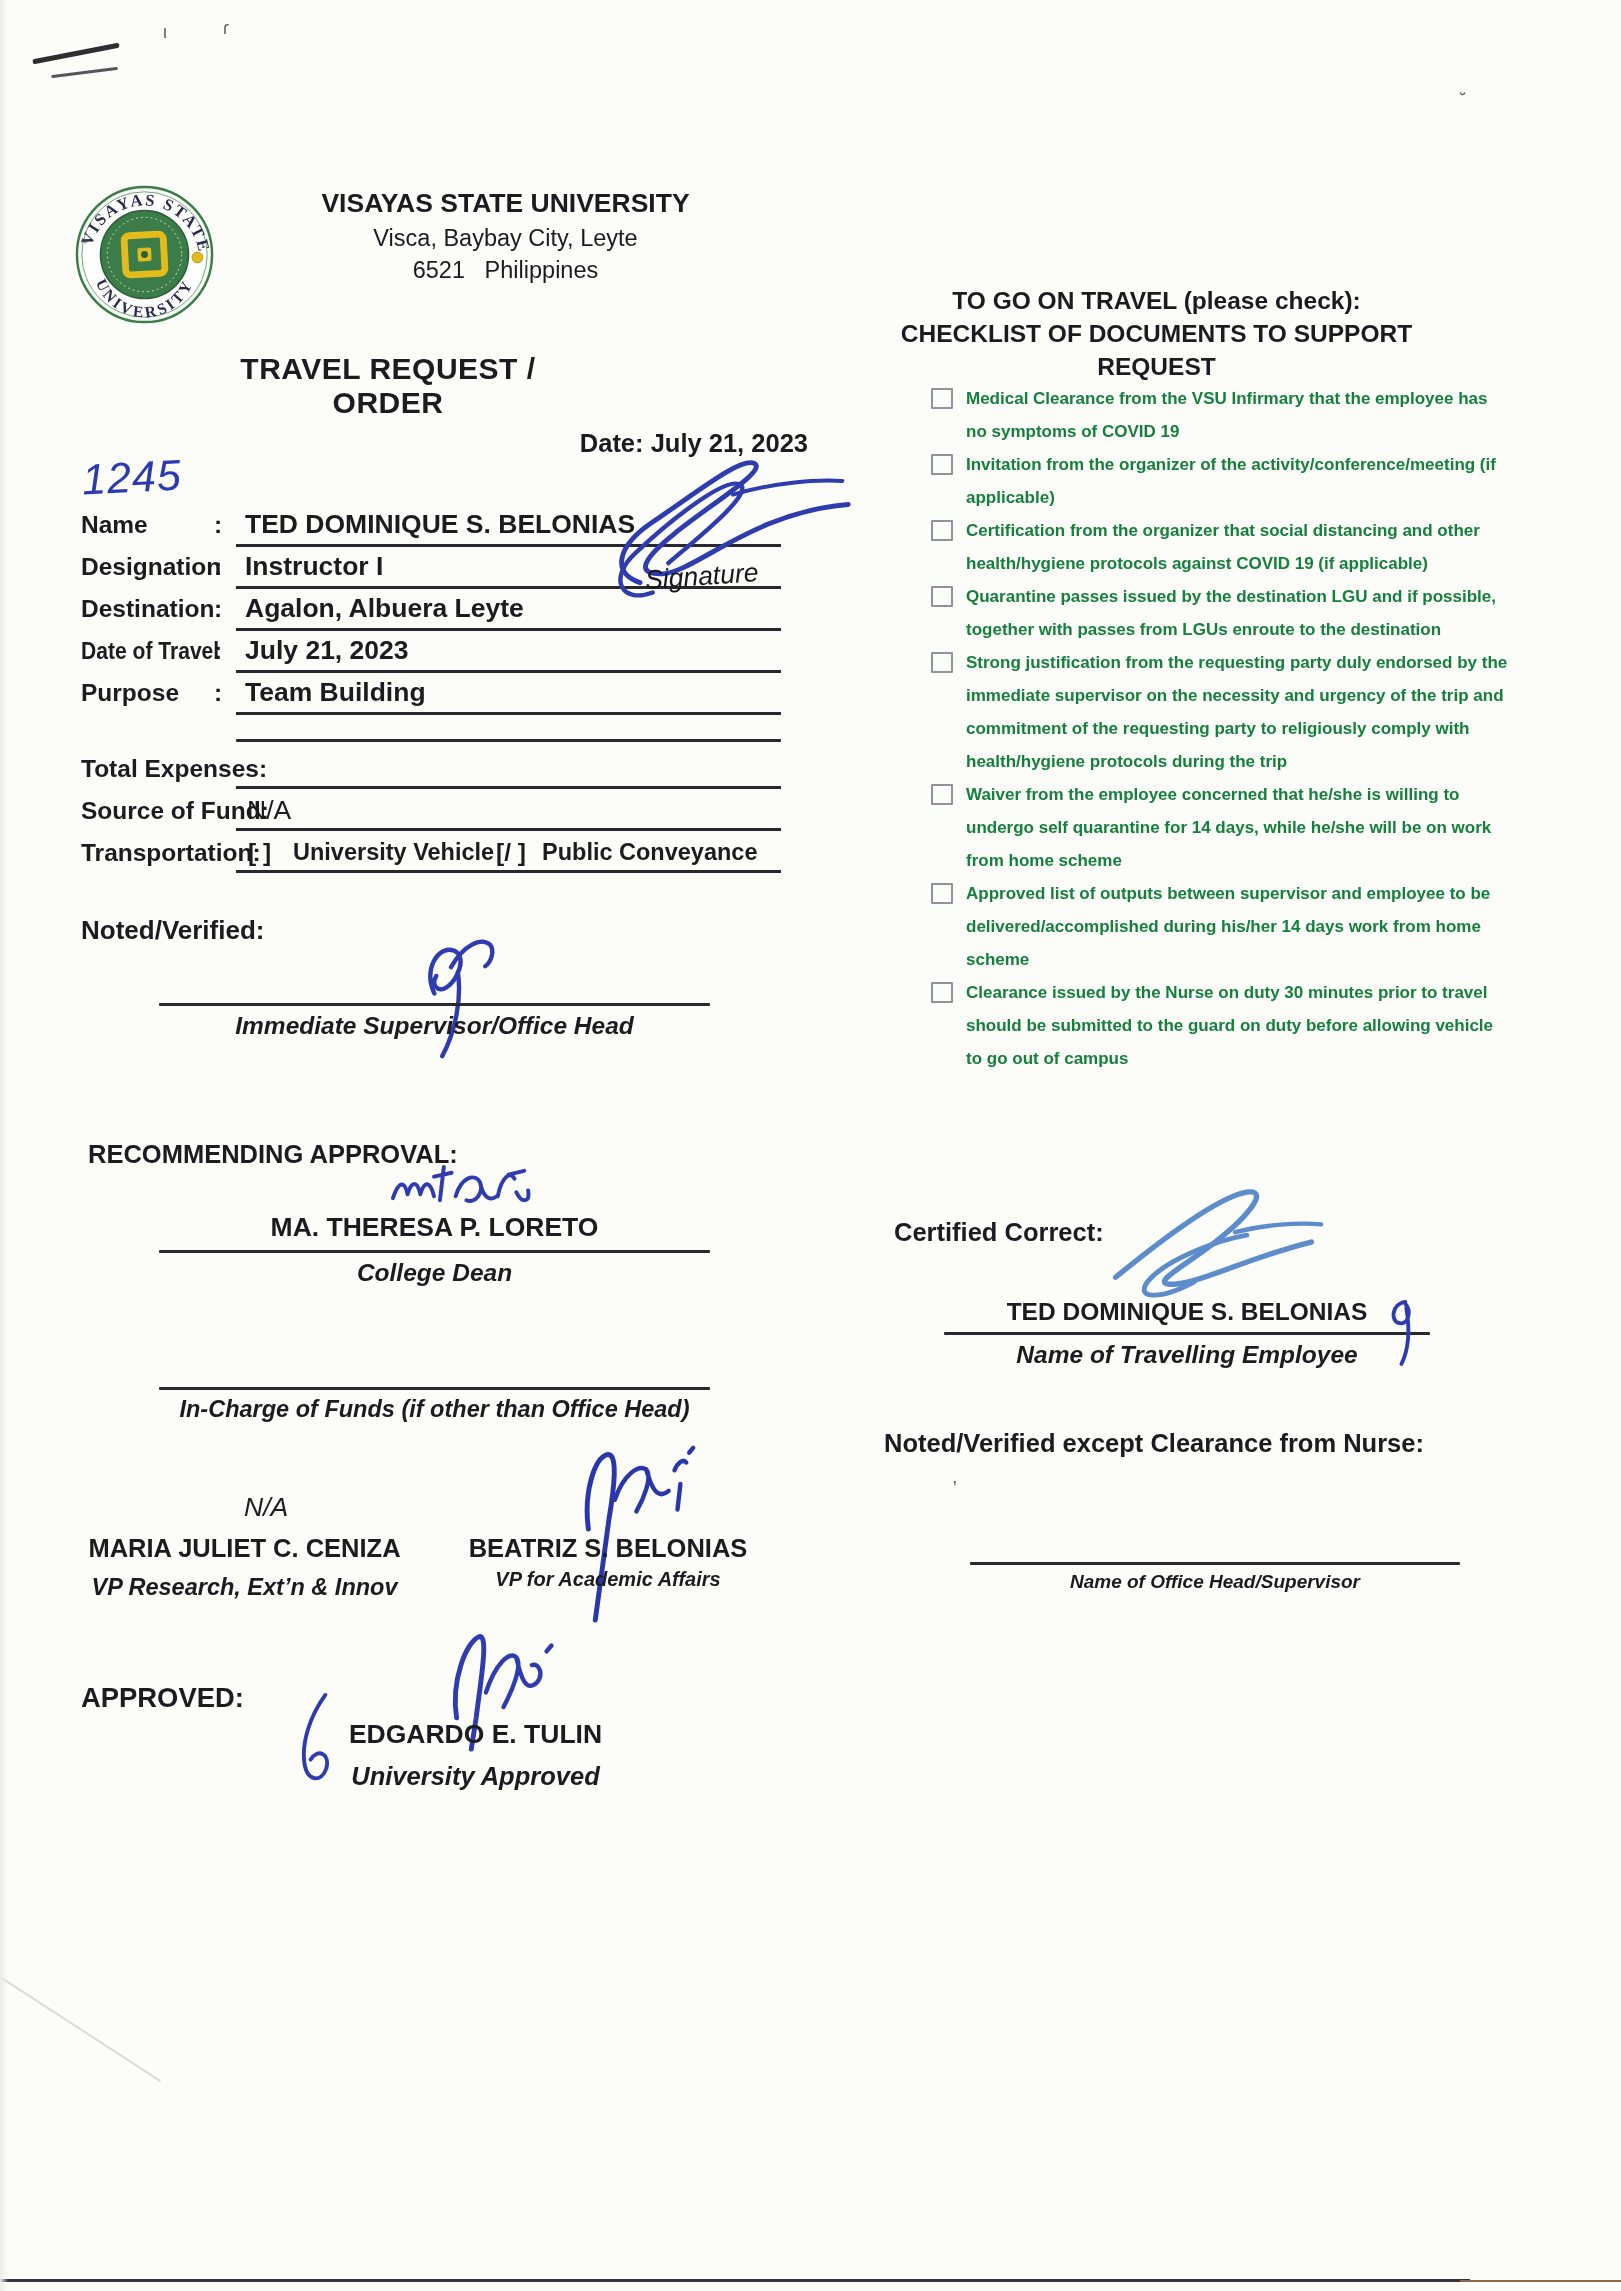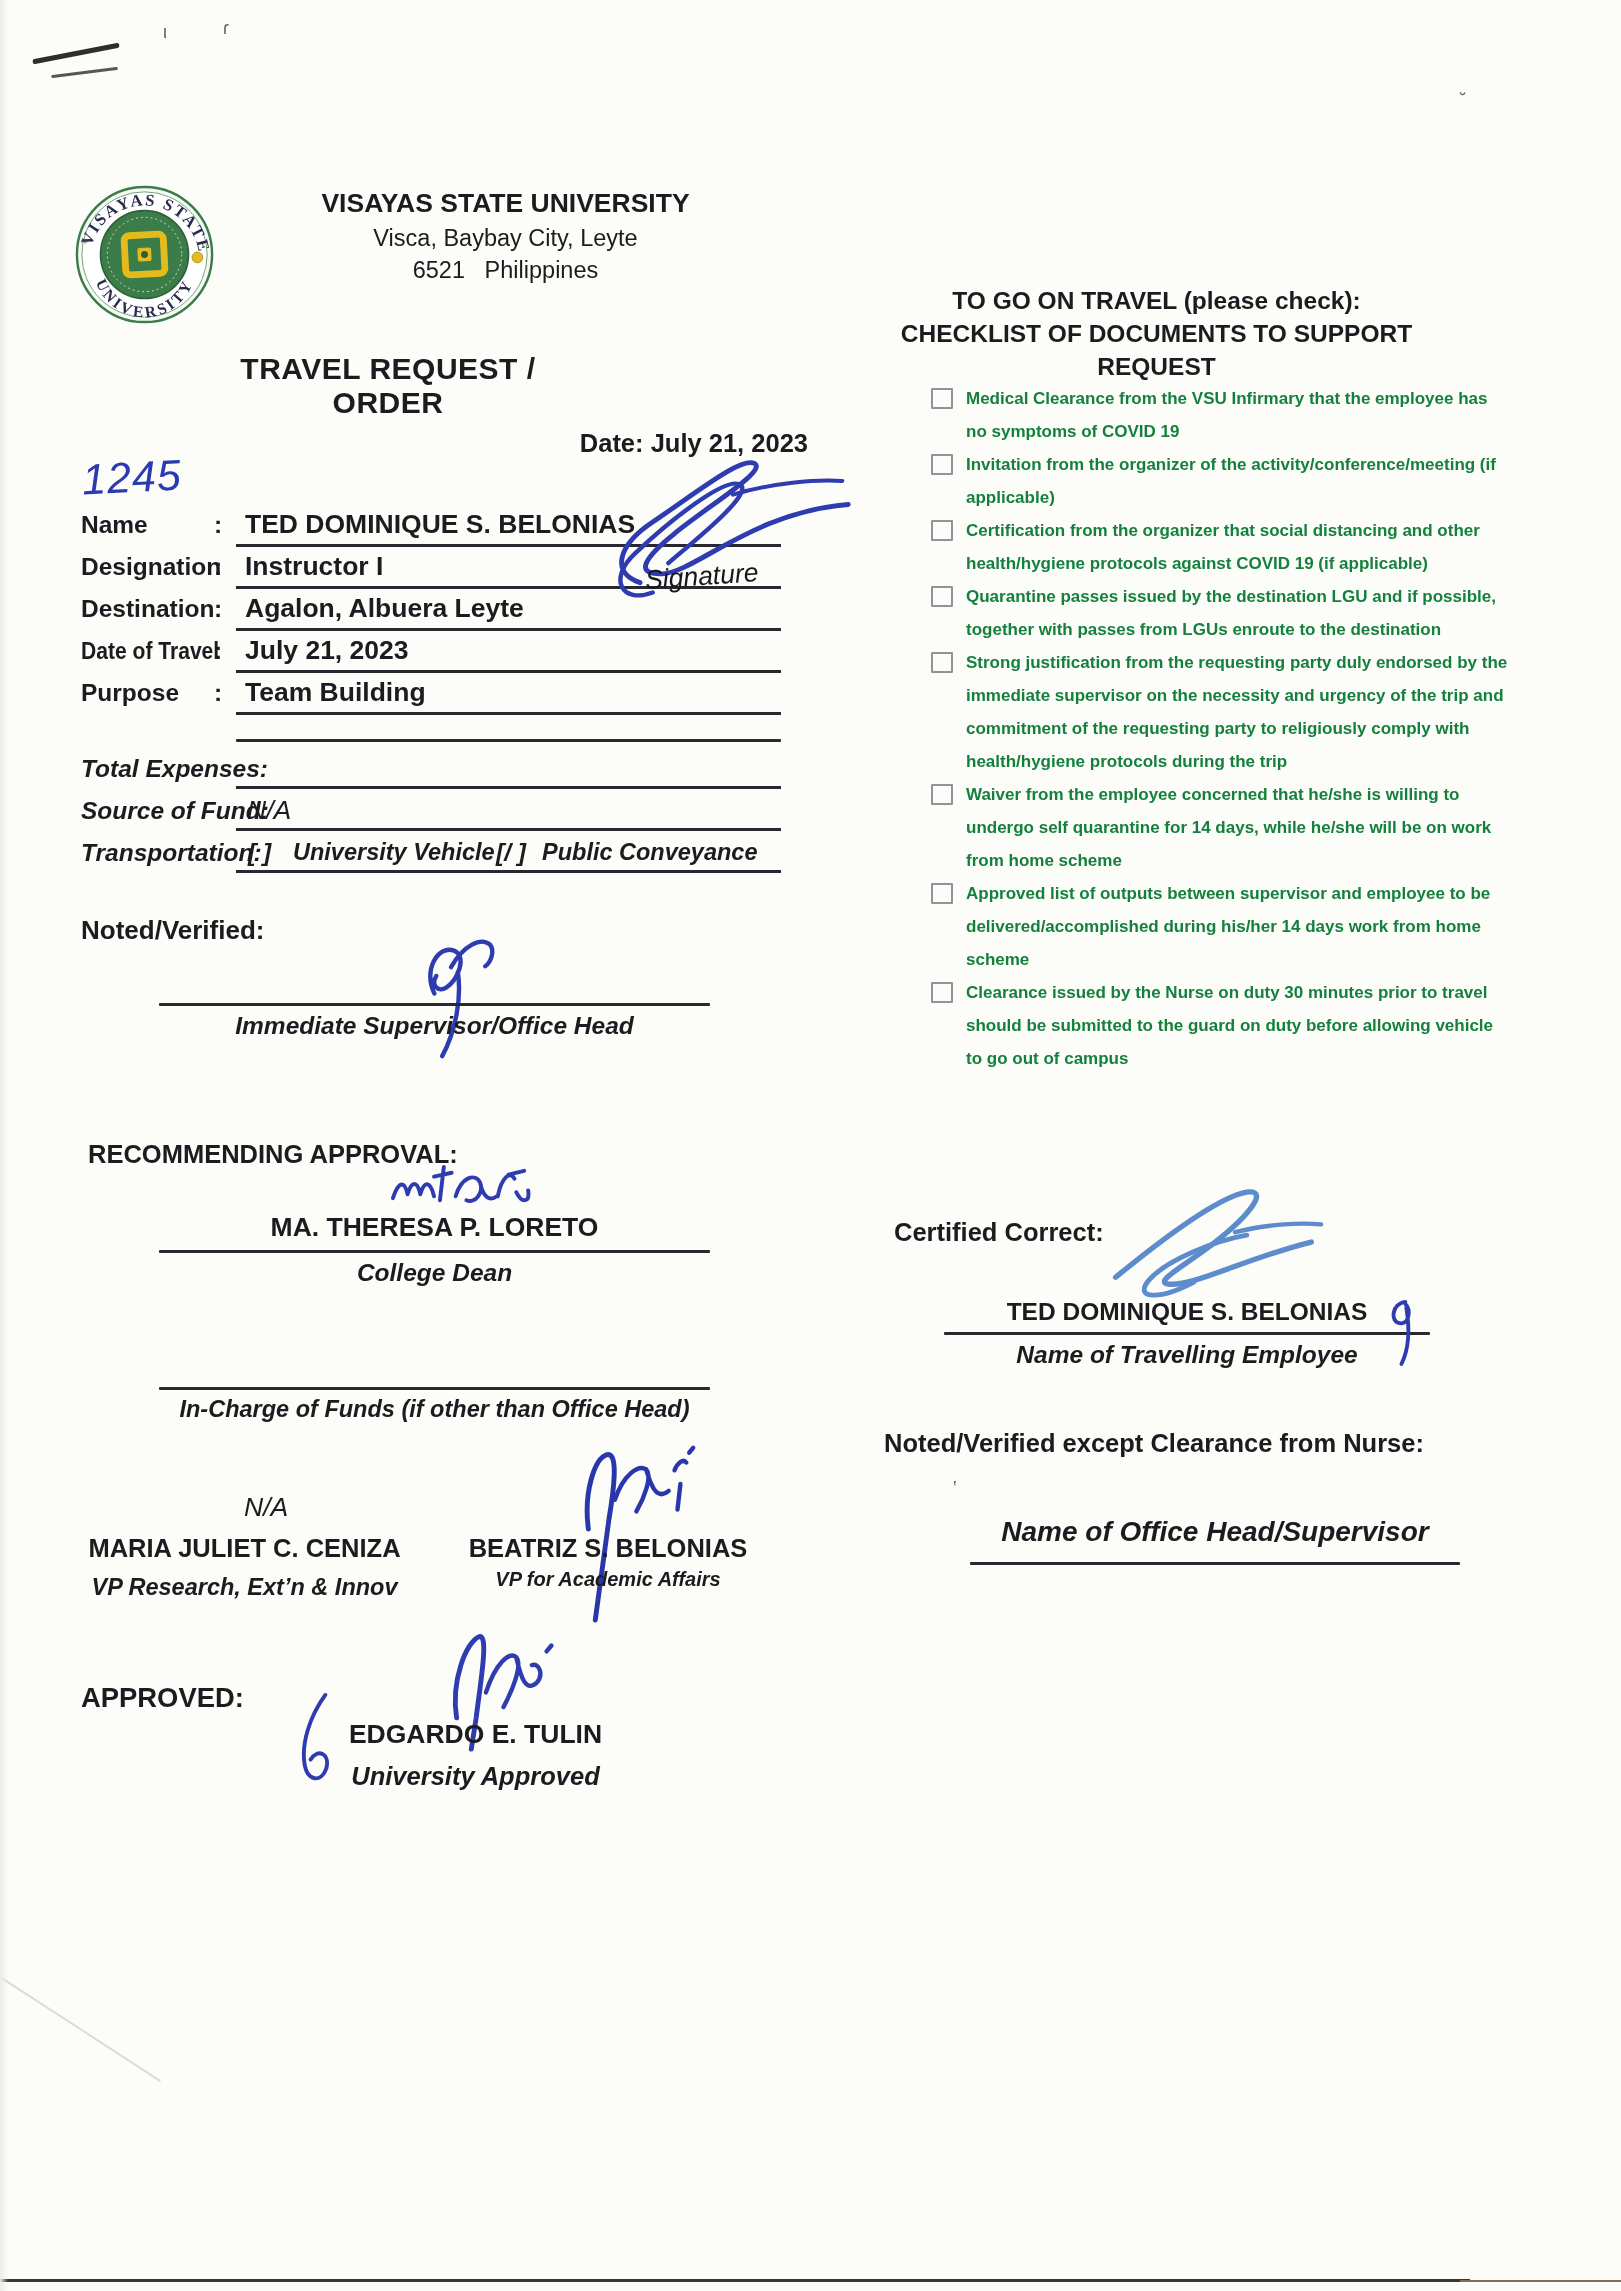--- a/index.html
+++ b/index.html
@@ -20,21 +20,21 @@
   .doc-title{font-size:30px;letter-spacing:0.5px;}
   .date-line{font-size:25.5px;}
   .hand-num{font-size:43px;font-style:italic;color:#2b3ab2;transform:rotate(-3deg);letter-spacing:1px;}
   
   .frow{position:absolute;left:81px;width:700px;height:43px;}
   .frow .lbl{position:absolute;left:0;top:2px;font-size:24.5px;font-weight:bold;white-space:nowrap;}
   .frow.cond .lbl{transform:scaleX(.86);transform-origin:left center;}
   .frow .col{position:absolute;left:133px;top:2px;font-size:24.5px;font-weight:bold;}
   .frow .val{position:absolute;left:164px;top:0;font-size:26.5px;font-weight:bold;white-space:nowrap;}
   .frow .ln{position:absolute;left:155px;width:545px;top:35px;height:2.9px;background:#28282e;}
-  .erow{position:absolute;left:81px;width:700px;height:43px;font-style:italic;}
+  .erow{position:absolute;left:81px;width:700px;height:43px;}
   .erow .lbl{position:absolute;left:0;top:2px;font-size:24.5px;font-weight:bold;white-space:nowrap;}
   .erow .ln{position:absolute;left:155px;width:545px;top:33px;height:2.9px;background:#28282e;}
   .erow .val{position:absolute;left:166px;top:0;font-size:26.5px;font-weight:400;}
   .erow .opt-box{position:absolute;top:2px;font-size:24.5px;font-weight:bold;}
   .erow .opt-lbl{position:absolute;top:2px;font-size:23.5px;font-weight:bold;white-space:nowrap;}
   .sig-caption{font-size:26.5px;font-style:italic;transform:rotate(-4deg);color:#17171c;}
   
   .cblock{position:absolute;left:159px;width:551px;text-align:center;}
   .cblock .nm{font-size:26.5px;font-weight:bold;}
   .cblock .role{font-size:24.5px;font-weight:bold;font-style:italic;}
@@ -246,20 +246,20 @@
     <div class="rule" style="position:relative;left:0;width:486px;margin-top:5.9px;"></div>
     <div class="bi" style="font-size:24.5px;margin-top:5.9px;">Name of Travelling Employee</div>
   </div>
   <svg class="sig" style="left:1384px;top:1292px;" width="33" height="76" viewBox="0 0 34 78">
     <path d="M 22 10 C 8 12 6 30 16 32 C 26 34 28 18 22 12 M 23 16 C 27 40 25 60 18 74" stroke="#2e3cb0" stroke-width="4"></path>
   </svg>
 
   <div class="abs b" style="left:884px;top:1429px;font-size:25.5px;">Noted/Verified except Clearance from Nurse:</div>
 
   <div class="rule" style="left:970px;top:1562px;width:490px;"></div>
-  <div class="abs ctr bi" style="left:970px;top:1516px;width:490px;font-size:28px;font-style:italic;">Name of Office Head/Supervisor</div>
+  <div class="abs ctr bi" style="left:970px;top:1571px;width:490px;font-size:19px;font-style:italic;">Name of Office Head/Supervisor</div>
 
   <div class="fold"></div>
   <div class="bottom-line"></div>
   <div class="bottom-line2"></div>
   <div class="edge-l"></div>
 </div>
 
 
 </body></html>

